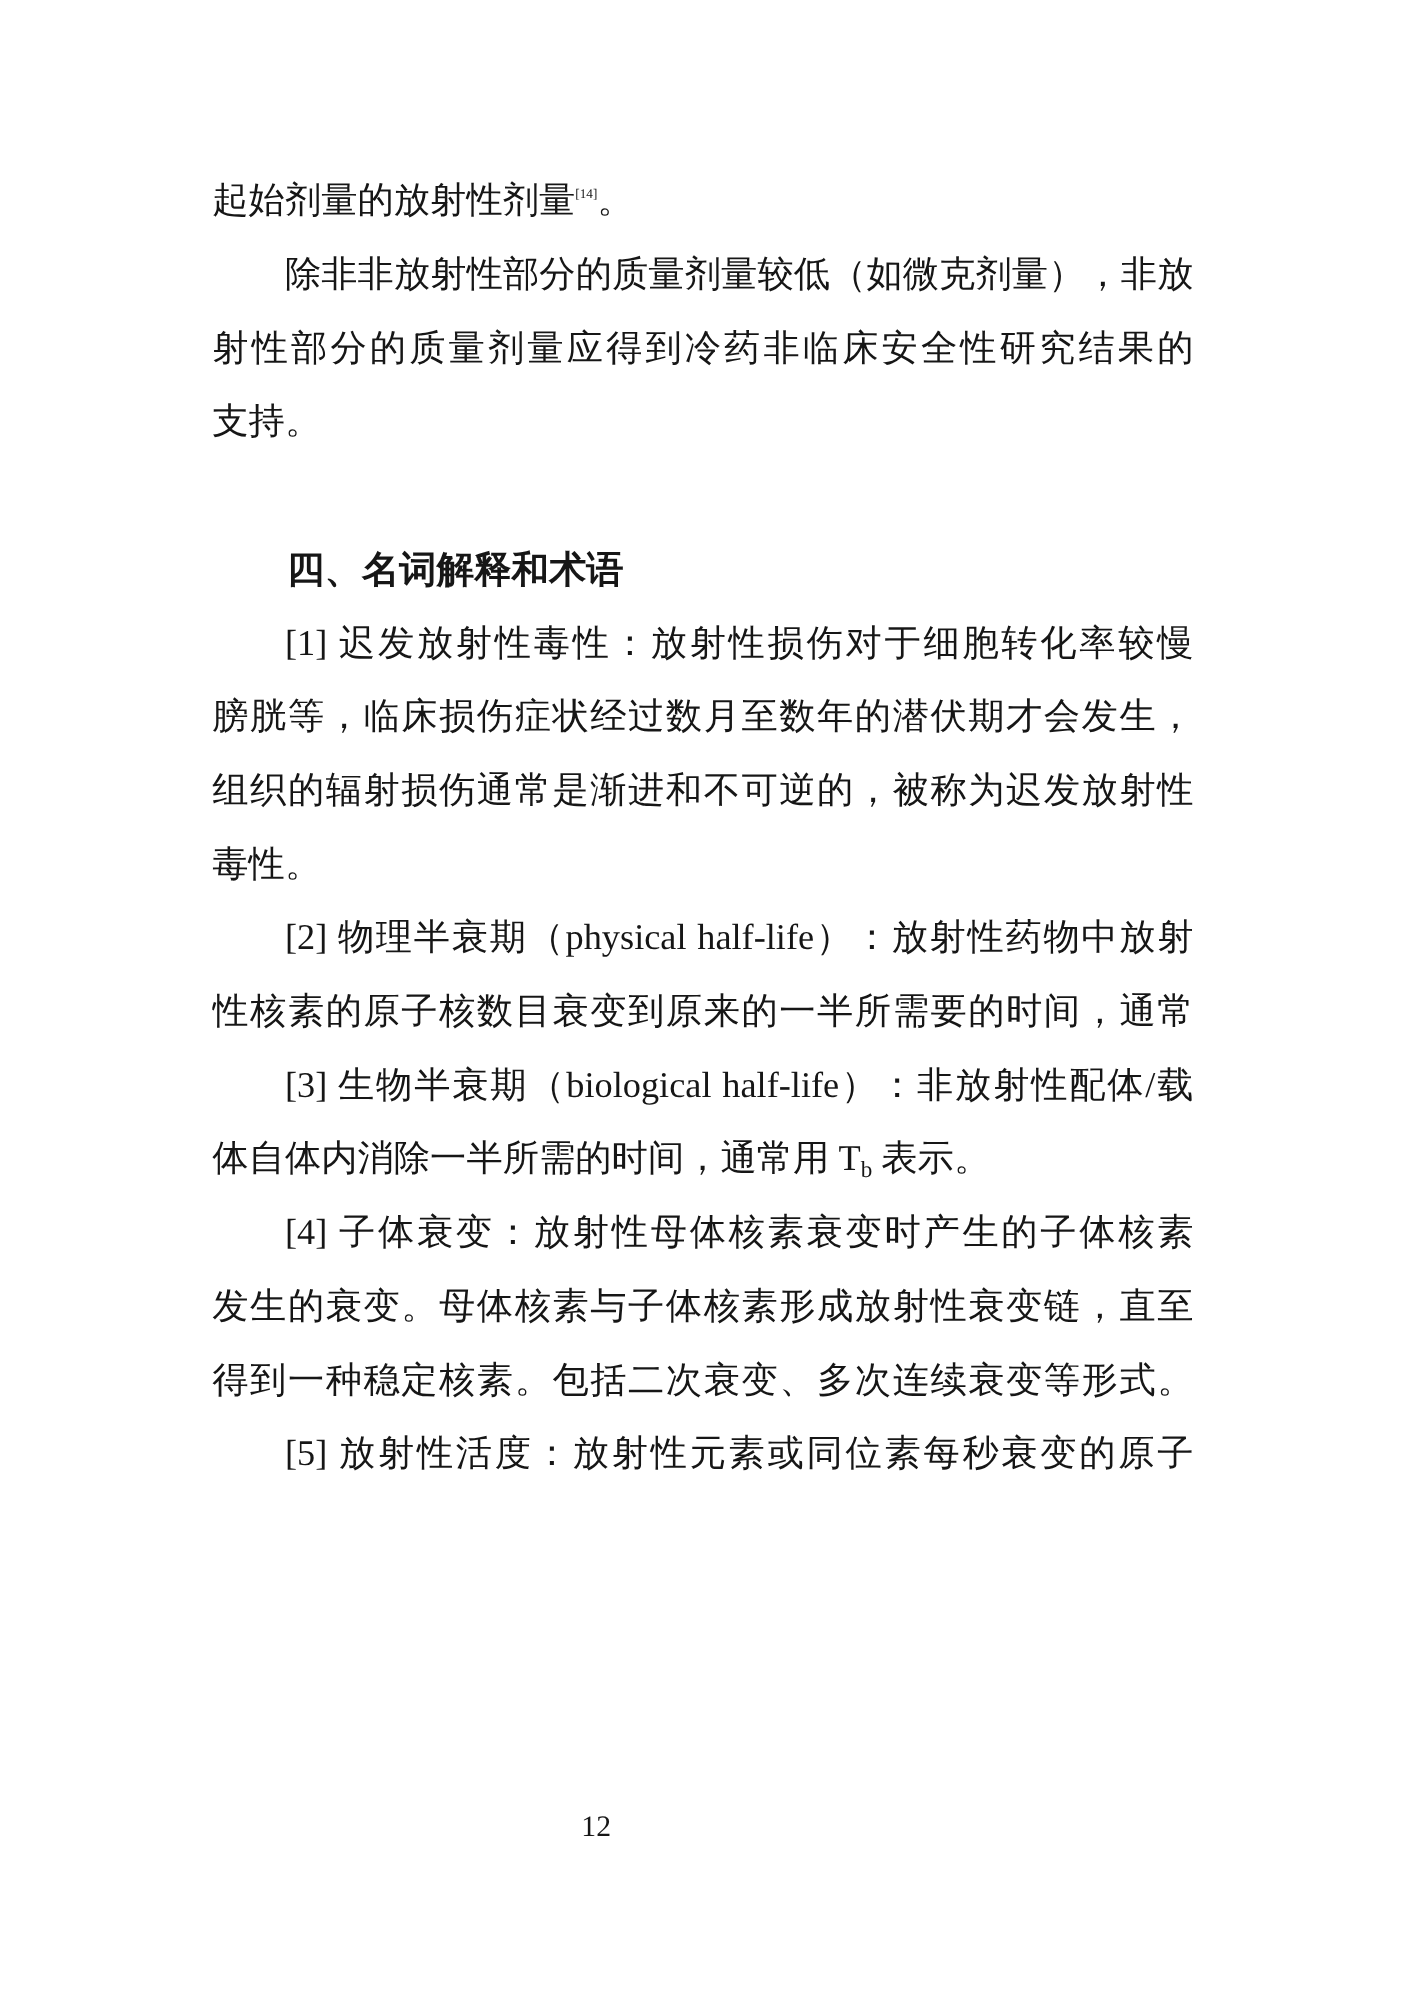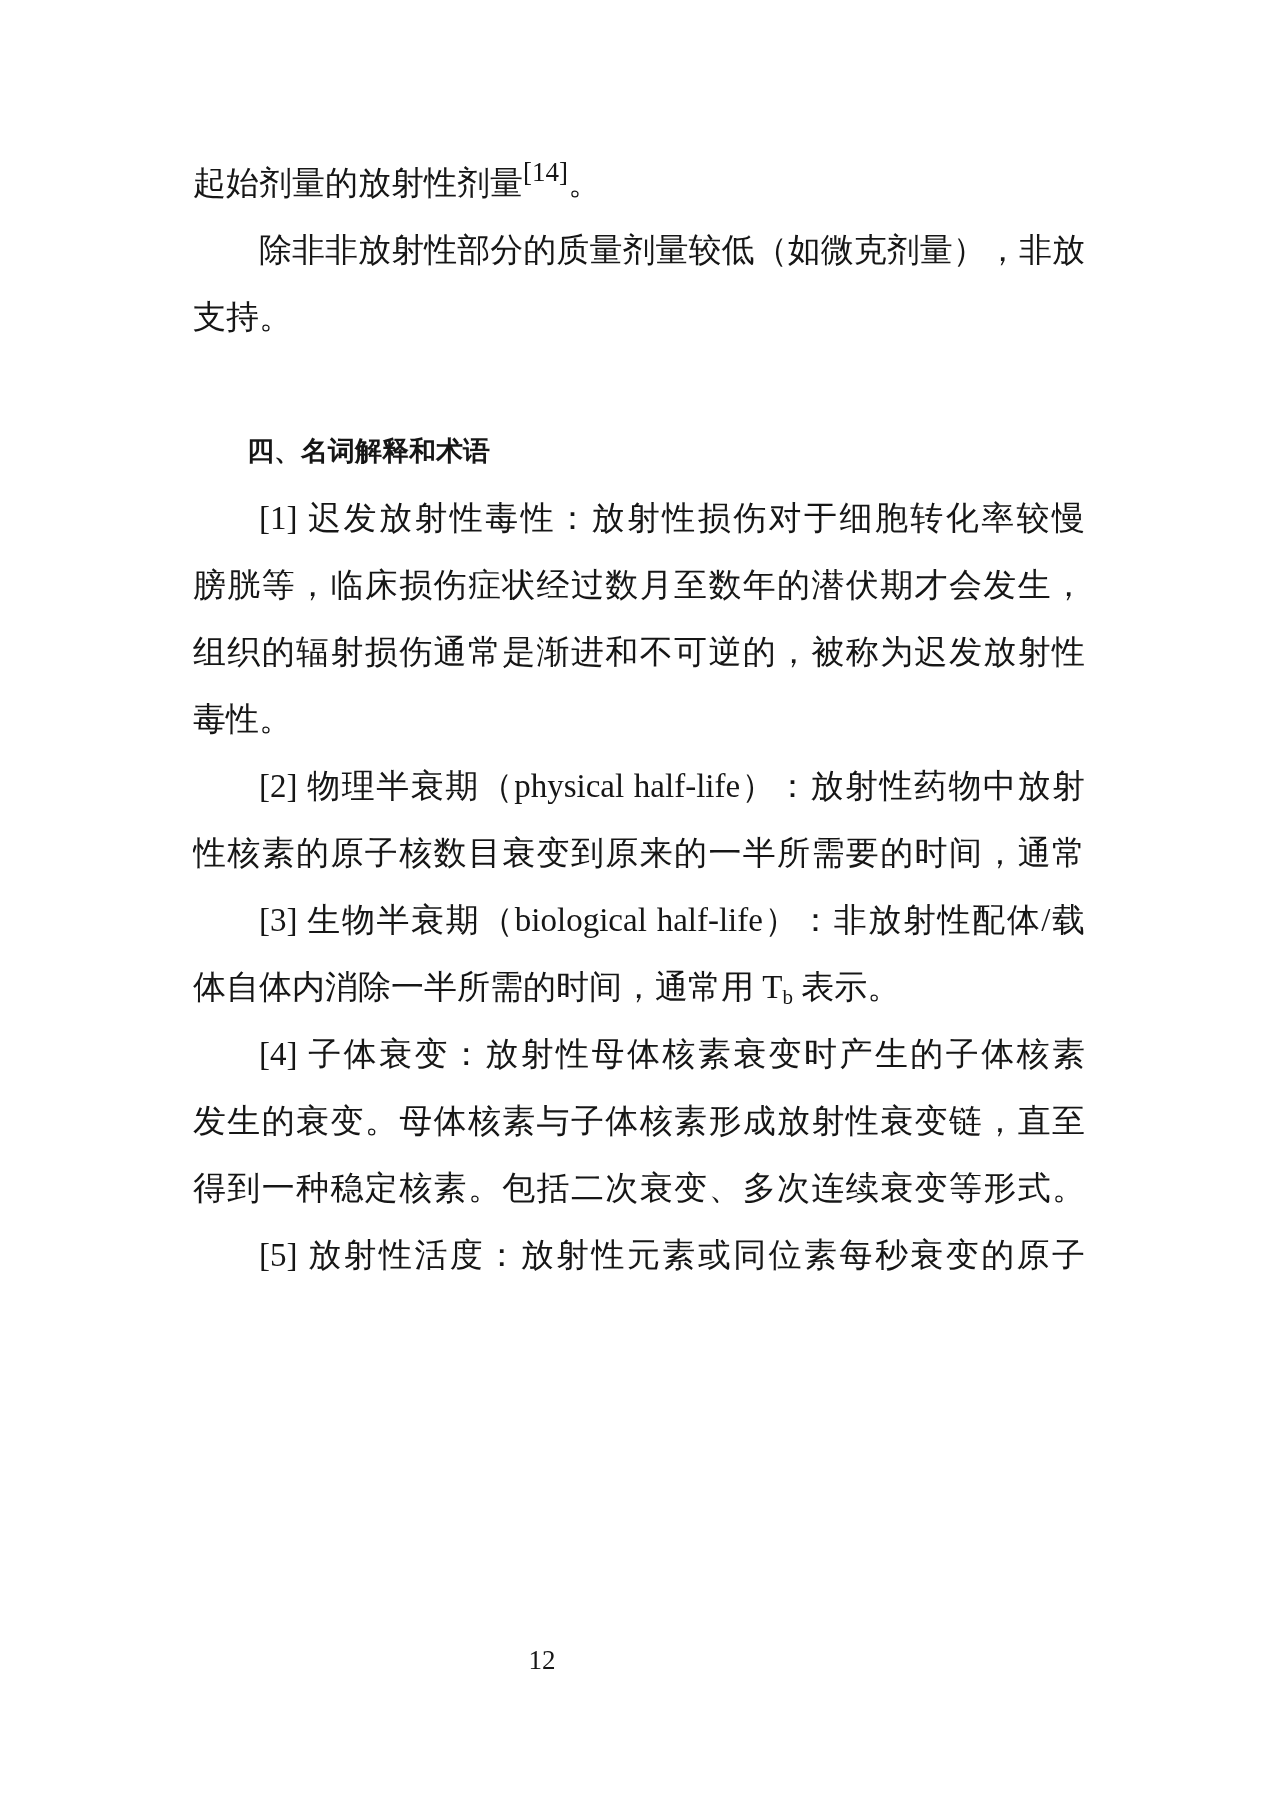--- a/index.html
+++ b/index.html
@@ -33,27 +33,27 @@
   .line.justify {
     text-align: justify;
     text-align-last: justify;
   }
   .line.indent {
     text-indent: 2em;
   }
   .line.heading {
     font-family: "Liberation Sans", "DejaVu Sans", sans-serif;
     font-weight: 700;
-    font-size: 27px;
+    font-size: 34px;
   }
   .line.spacer {
     height: 67px;
   }
   sup.ref {
-    font-size: 27px;
+    font-size: 12px;
     vertical-align: 13px;
     line-height: 0;
   }
   sub.var {
     font-size: 21px;
     vertical-align: -6px;
     line-height: 0;
   }
   .page-number {
     position: absolute;
@@ -66,20 +66,21 @@
     color: #161616;
   }
 </style>
 </head>
 <body>
 
 <div class="page">
   <div class="text-block">
       <div class="line"><span>起始剂量的放射性剂量</span><sup class="ref">[14]</sup><span>。</span></div>
       <div class="line indent justify"><span>除非非放射性部分的质量剂量较低（如微克剂量），非放</span></div>
+      <div class="line justify"><span>射性部分的质量剂量应得到冷药非临床安全性研究结果的</span></div>
       <div class="line"><span>支持。</span></div>
       <div class="line spacer"></div>
       <div class="line heading indent"><span>四、名词解释和术语</span></div>
       <div class="line indent justify"><span>[1] 迟发放射性毒性：放射性损伤对于细胞转化率较慢</span></div>
       <div class="line justify"><span>膀胱等，临床损伤症状经过数月至数年的潜伏期才会发生，</span></div>
       <div class="line justify"><span>组织的辐射损伤通常是渐进和不可逆的，被称为迟发放射性</span></div>
       <div class="line"><span>毒性。</span></div>
       <div class="line indent justify"><span>[2] 物理半衰期（physical half-life）：放射性药物中放射</span></div>
       <div class="line justify"><span>性核素的原子核数目衰变到原来的一半所需要的时间，通常</span></div>
       <div class="line indent justify"><span>[3] 生物半衰期（biological half-life）：非放射性配体/载</span></div>

